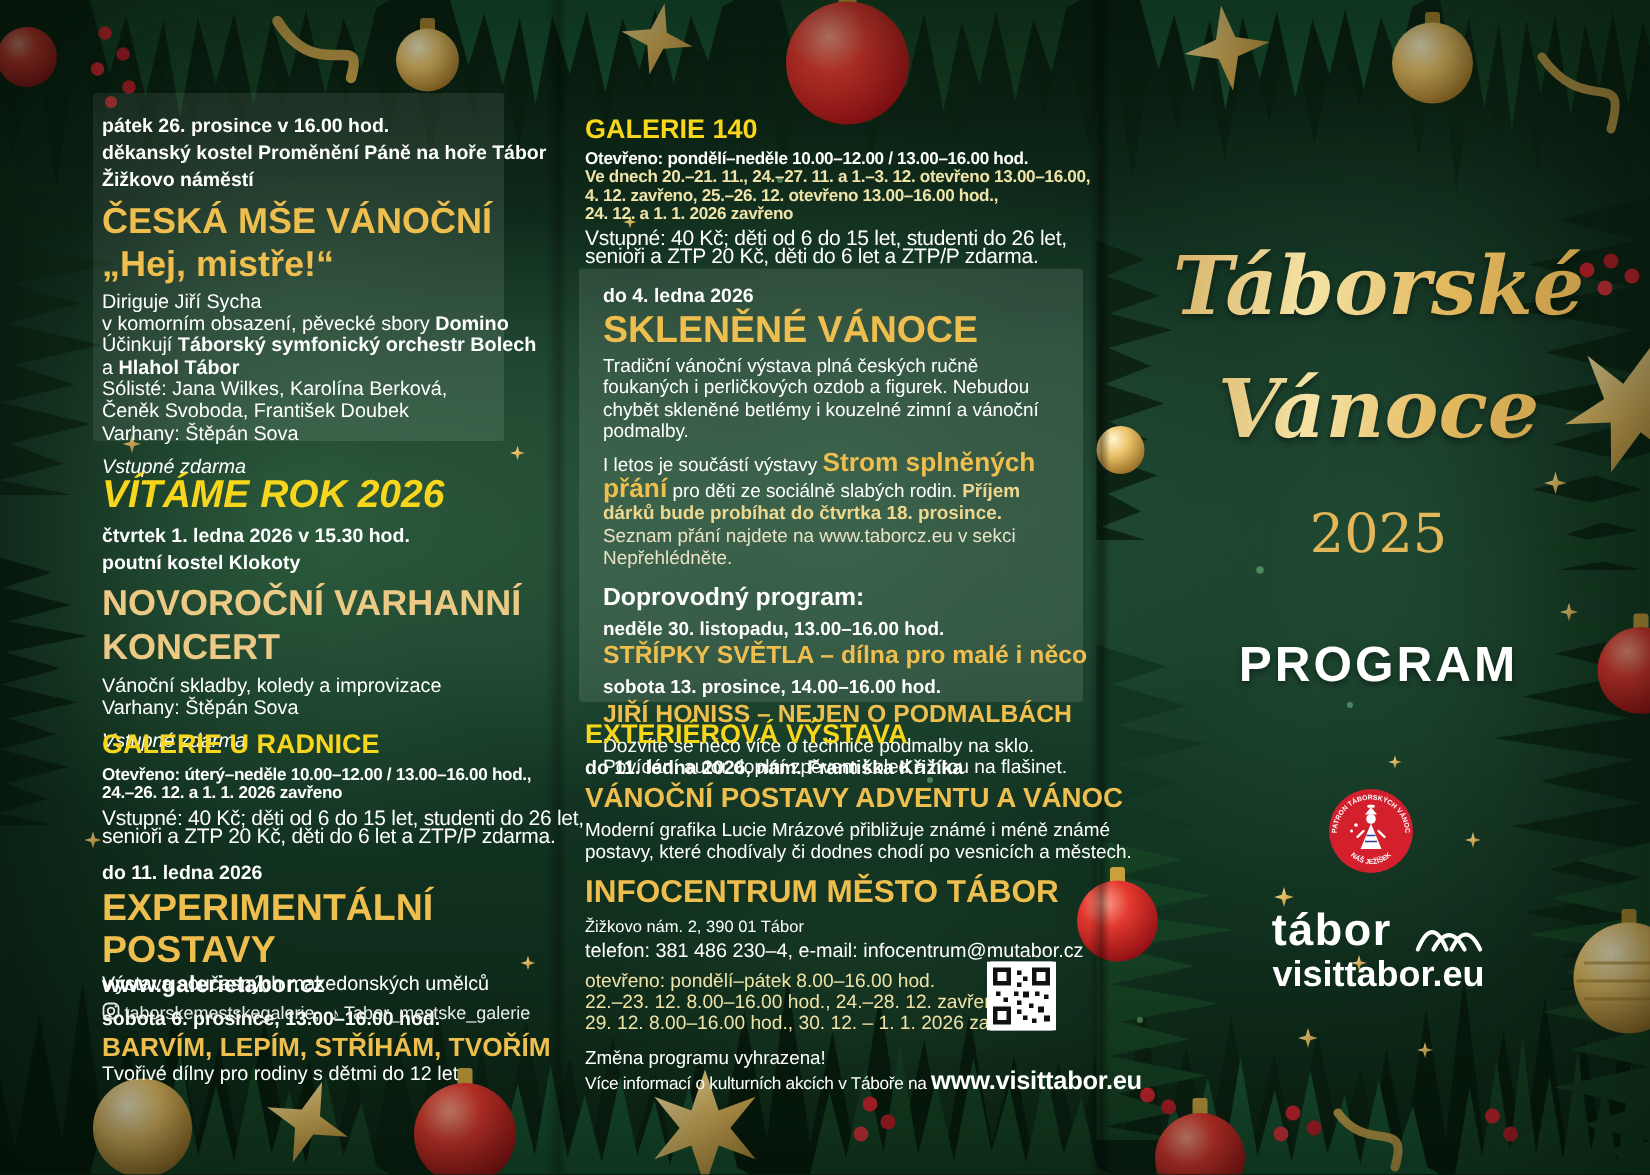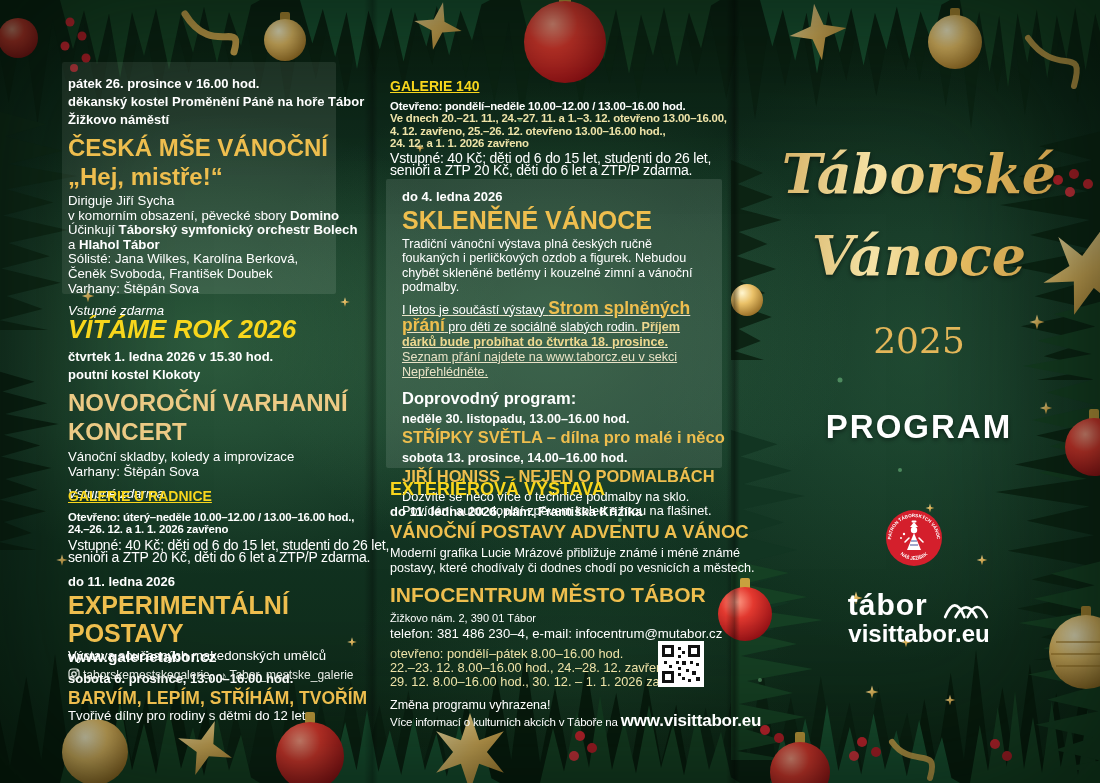--- a/index.html
+++ b/index.html
@@ -20,39 +20,39 @@
   .backdrop{position:absolute;z-index:2;background:rgba(205,222,210,.13);border-radius:2px;}
   .bd1{left:62px;top:62px;width:274px;height:232px;}
   .skbox{position:absolute;left:386px;top:179px;width:336px;height:289px;z-index:2;
     background:rgba(196,214,202,.14);border-radius:2px;}
   .blk{position:absolute;z-index:4;}
   .b{font-weight:bold;}
   .it{font-style:italic;}
   .nw{white-space:nowrap;}
   .w{color:#ffffff;}
   .py{color:#efe3a8;}
-  .cream{color:#e9e2c6;text-decoration:underline;}
+  .cream{color:#e9e2c6;}
   .y{color:#f8d61c;}
   .g{color:#eebe4e;}
   .tan{color:#ecca85;}
   .s13{font-size:13px;line-height:18px;}
   .s135{font-size:13.2px;line-height:14.6px;}
   .hours{font-size:11.4px;line-height:12.3px;letter-spacing:-.2px;}
   .fees{font-size:14px;line-height:12.3px;letter-spacing:-.2px;}
   .h24{font-size:24px;line-height:29px;font-weight:bold;}
   .h26{font-size:25px;line-height:28px;font-weight:bold;}
-  .h20{font-size:14px;line-height:24px;font-weight:bold;text-decoration:underline;}
+  .h20{font-size:18px;line-height:24px;font-weight:bold;}
   .h18{font-size:18px;line-height:22px;font-weight:bold;}
   .h17{font-size:16.5px;line-height:20px;font-weight:bold;}
   .mt4{margin-top:4px;} .mt6{margin-top:6px;} .mt8{margin-top:8px;} .mt10{margin-top:10px;}
   .script{font-family:"DejaVu Serif",serif;font-style:italic;font-weight:bold;
     background:linear-gradient(100deg,#c89b4a,#f5e3a6 38%,#e3b95f 62%,#b5893c);
     -webkit-background-clip:text;background-clip:text;color:transparent;
     filter:drop-shadow(0 2px 2px rgba(0,0,0,.45));}
-  .cover-wrap{position:absolute;left:738px;top:0;width:362px;height:579px;z-index:4;text-align:center;}
+  .cover-wrap{position:absolute;left:738px;top:16px;width:362px;height:579px;z-index:4;text-align:center;}
   .qr{position:absolute;left:658px;top:641px;width:46px;height:46px;background:#fff;border-radius:3px;z-index:4;}
   .sociallbl{display:inline-block;vertical-align:middle;}
   .ico{display:inline-block;vertical-align:-2px;margin-right:3px;}
 </style>
 </head>
 <body>
 
 <div class="page">
 
   <svg class="deco" viewBox="0 0 1100 783">

